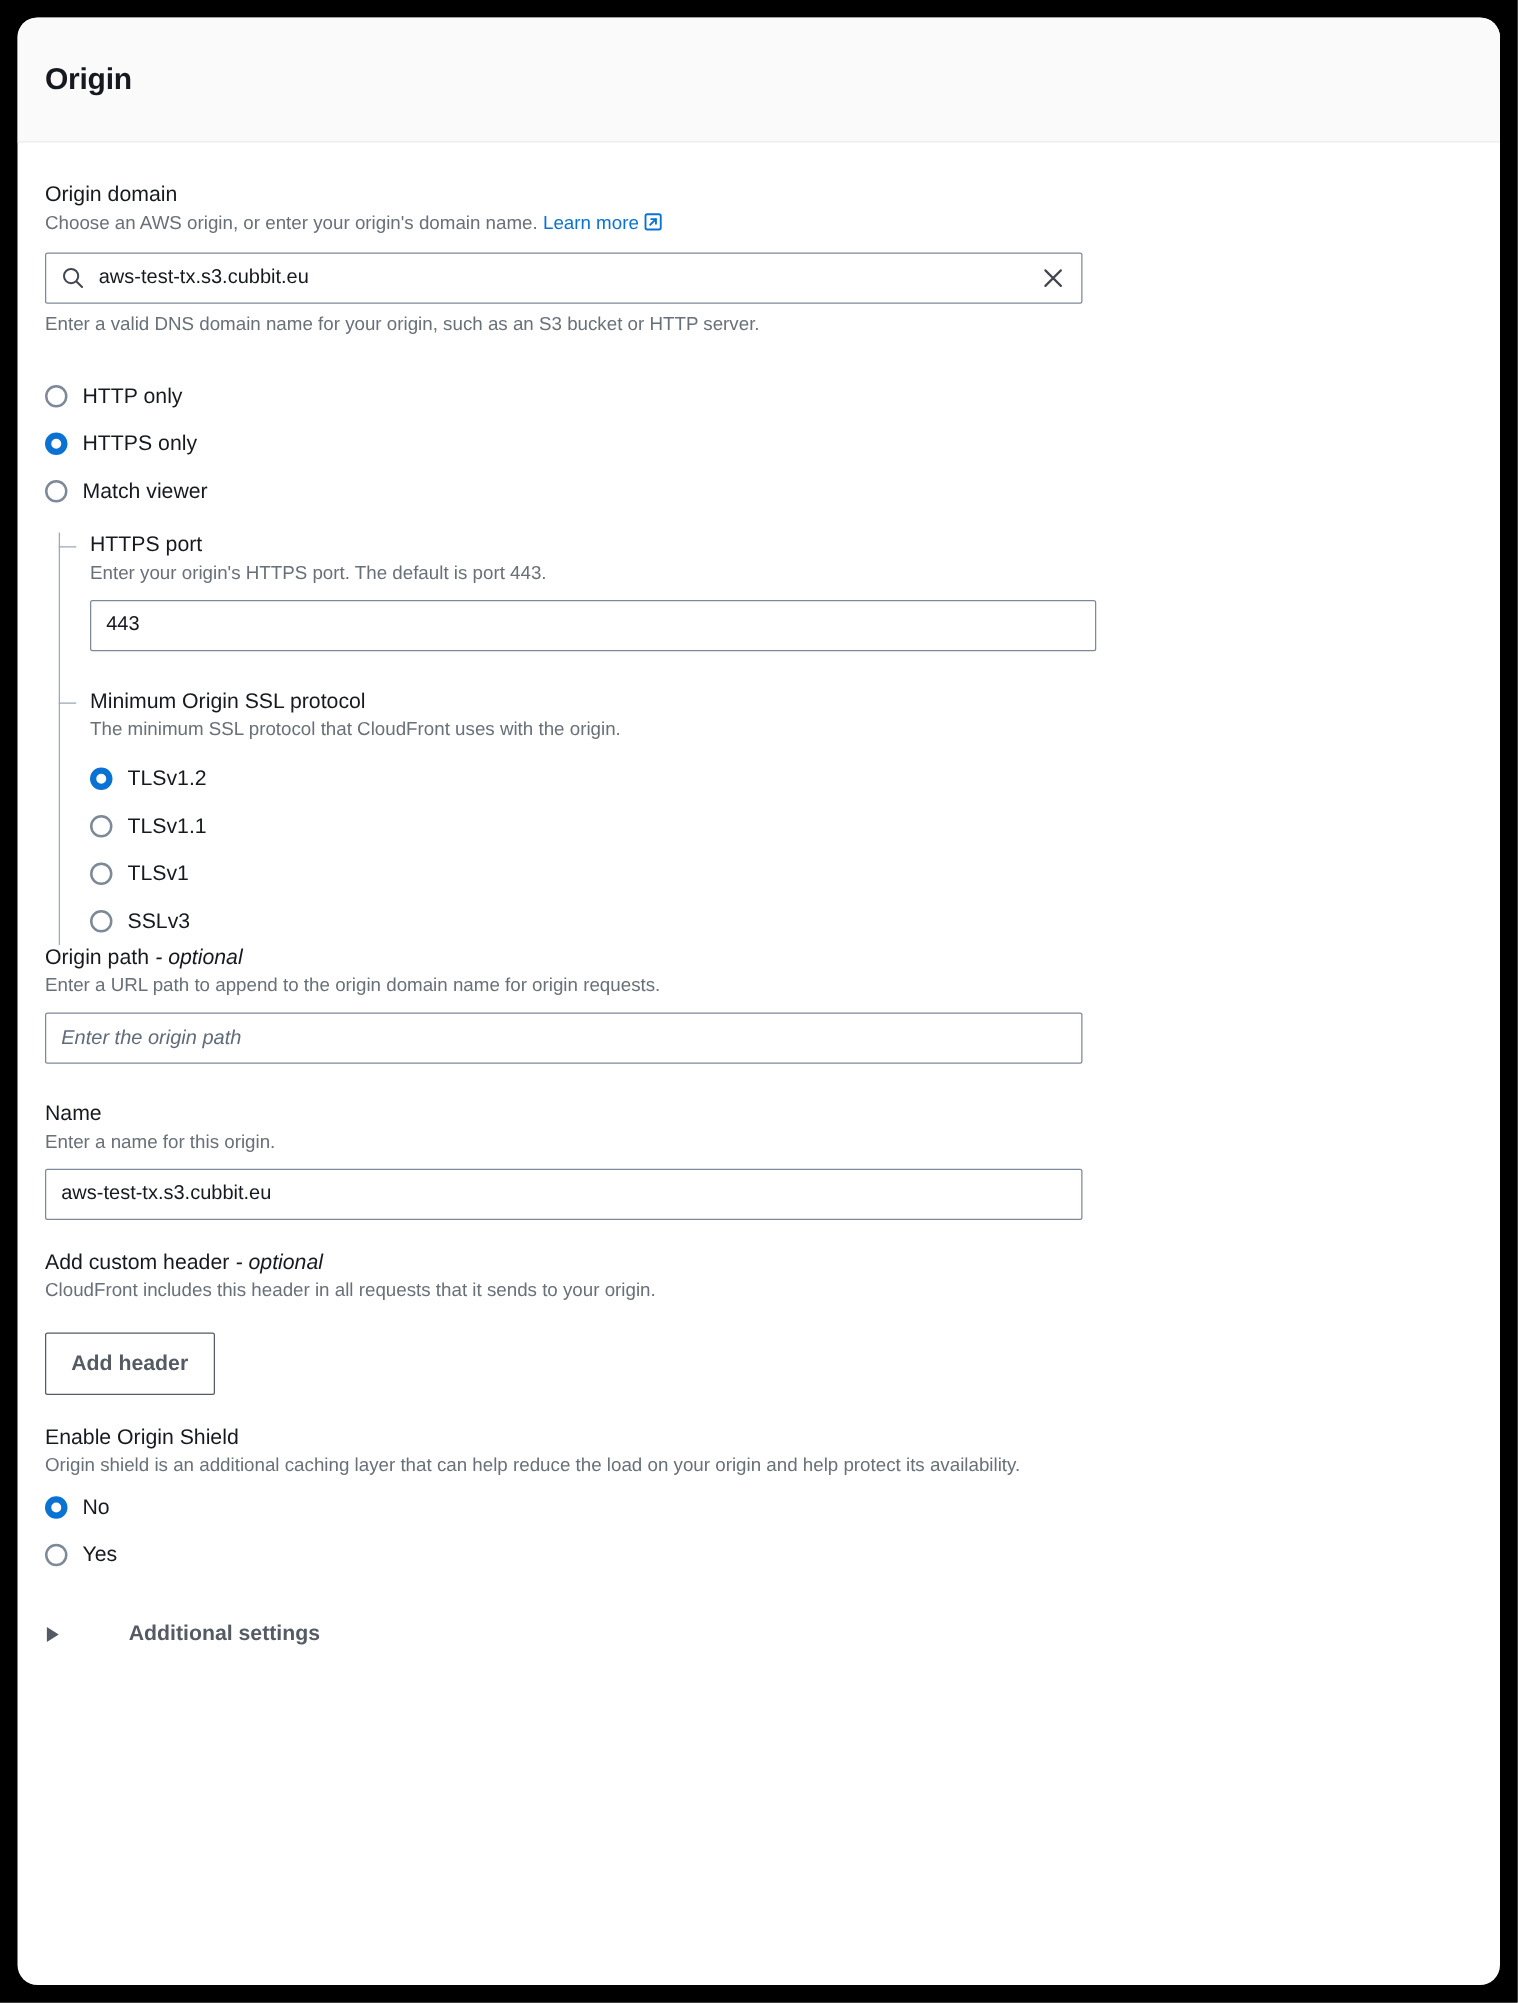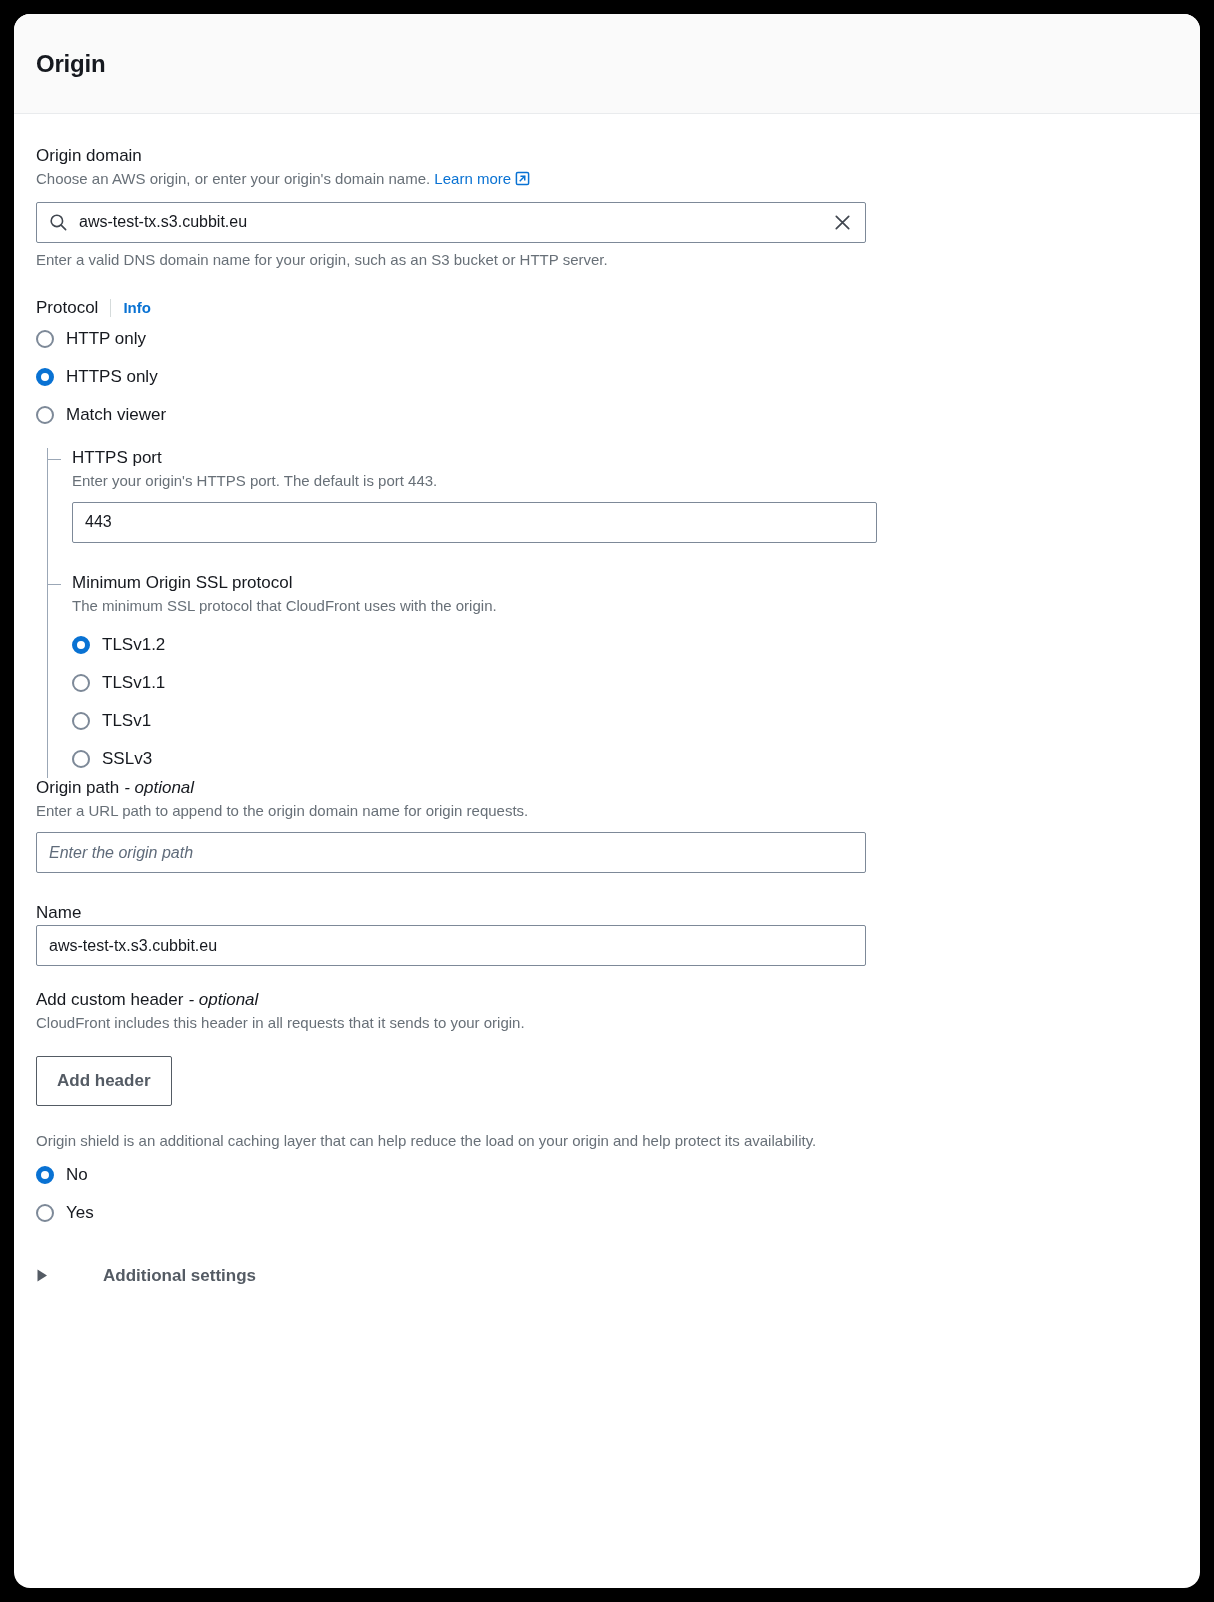--- a/index.html
+++ b/index.html
@@ -233,25 +233,20 @@
         <span class="clear-btn">
           <svg width="21" height="21" viewBox="0 0 22 22">
               <path d="M4.5 4.5 L17.5 17.5 M17.5 4.5 L4.5 17.5" stroke="#414750" stroke-width="1.8" stroke-linecap="round"></path>
             </svg>
         </span>
       </div>
       <div class="field-hint">Enter a valid DNS domain name for your origin, such as an S3 bucket or HTTP server.</div>
     </div>
 
     <div class="sec">
-      <div class="label-with-info">
-        <span>Protocol</span>
-        <span class="info-divider"></span>
-        <span class="info-link">Info</span>
-      </div>
 
       <div class="radio-row">
         <span class="radio"></span>
         <span class="radio-label">HTTP only</span>
       </div>
       <div class="radio-row">
         <span class="radio checked"></span>
         <span class="radio-label">HTTPS only</span>
       </div>
       <div class="radio-row">
@@ -299,37 +294,39 @@
         <span class="optional">- optional</span>
       </div>
       <div class="field-desc">Enter a URL path to append to the origin domain name for origin requests.</div>
       <div class="input-box" style="width:830px">
         <span class="input-text placeholder">Enter the origin path</span>
       </div>
     </div>
 
     <div class="sec">
       <div class="field-label">Name</div>
+      <div class="field-desc">Enter a name for this origin.</div>
       <div class="input-box" style="width:830px">
         <span class="input-text">aws-test-tx.s3.cubbit.eu</span>
       </div>
     </div>
 
     <div class="sec-tight">
       <div class="field-label">
         <span>Add custom header</span>
         <span class="optional">- optional</span>
       </div>
       <div class="field-desc">CloudFront includes this header in all requests that it sends to your origin.</div>
       <div style="margin-top:22px">
         <button class="btn">Add header</button>
       </div>
     </div>
 
     <div class="sec-tight">
+      <div class="field-label">Enable Origin Shield</div>
       <div class="field-desc" style="margin-bottom:4px">Origin shield is an additional caching layer that can help reduce the load on your origin and help protect its availability.</div>
       <div class="radio-row">
         <span class="radio checked"></span>
         <span class="radio-label">No</span>
       </div>
       <div class="radio-row">
         <span class="radio"></span>
         <span class="radio-label">Yes</span>
       </div>
     </div>

